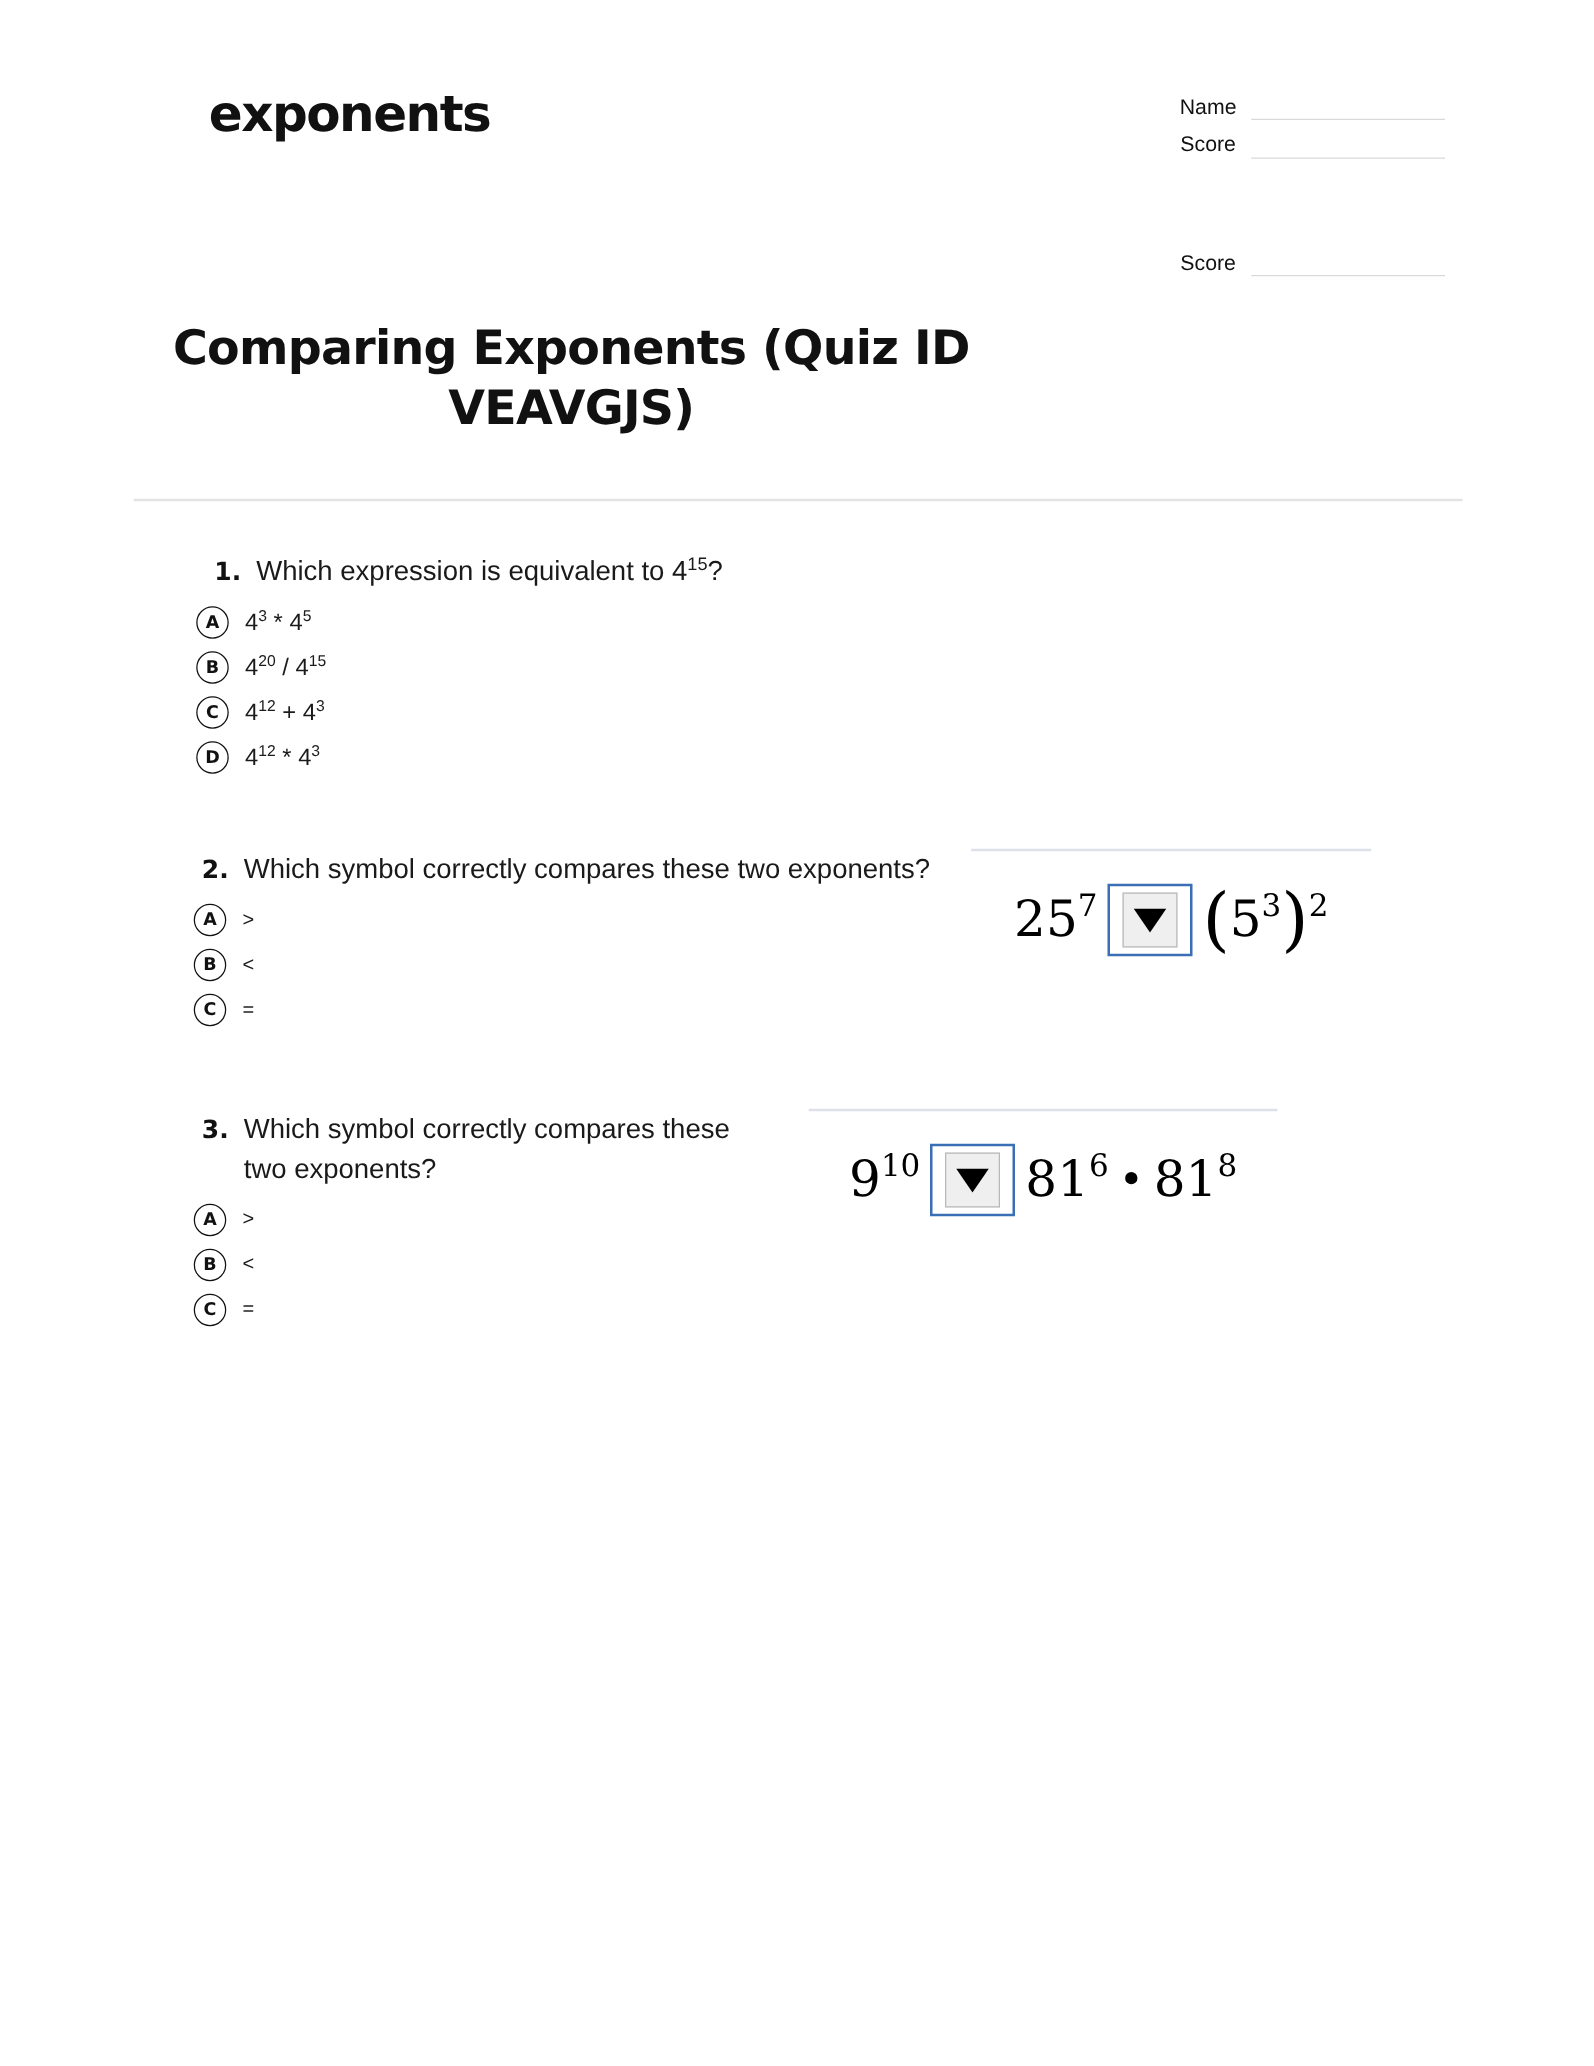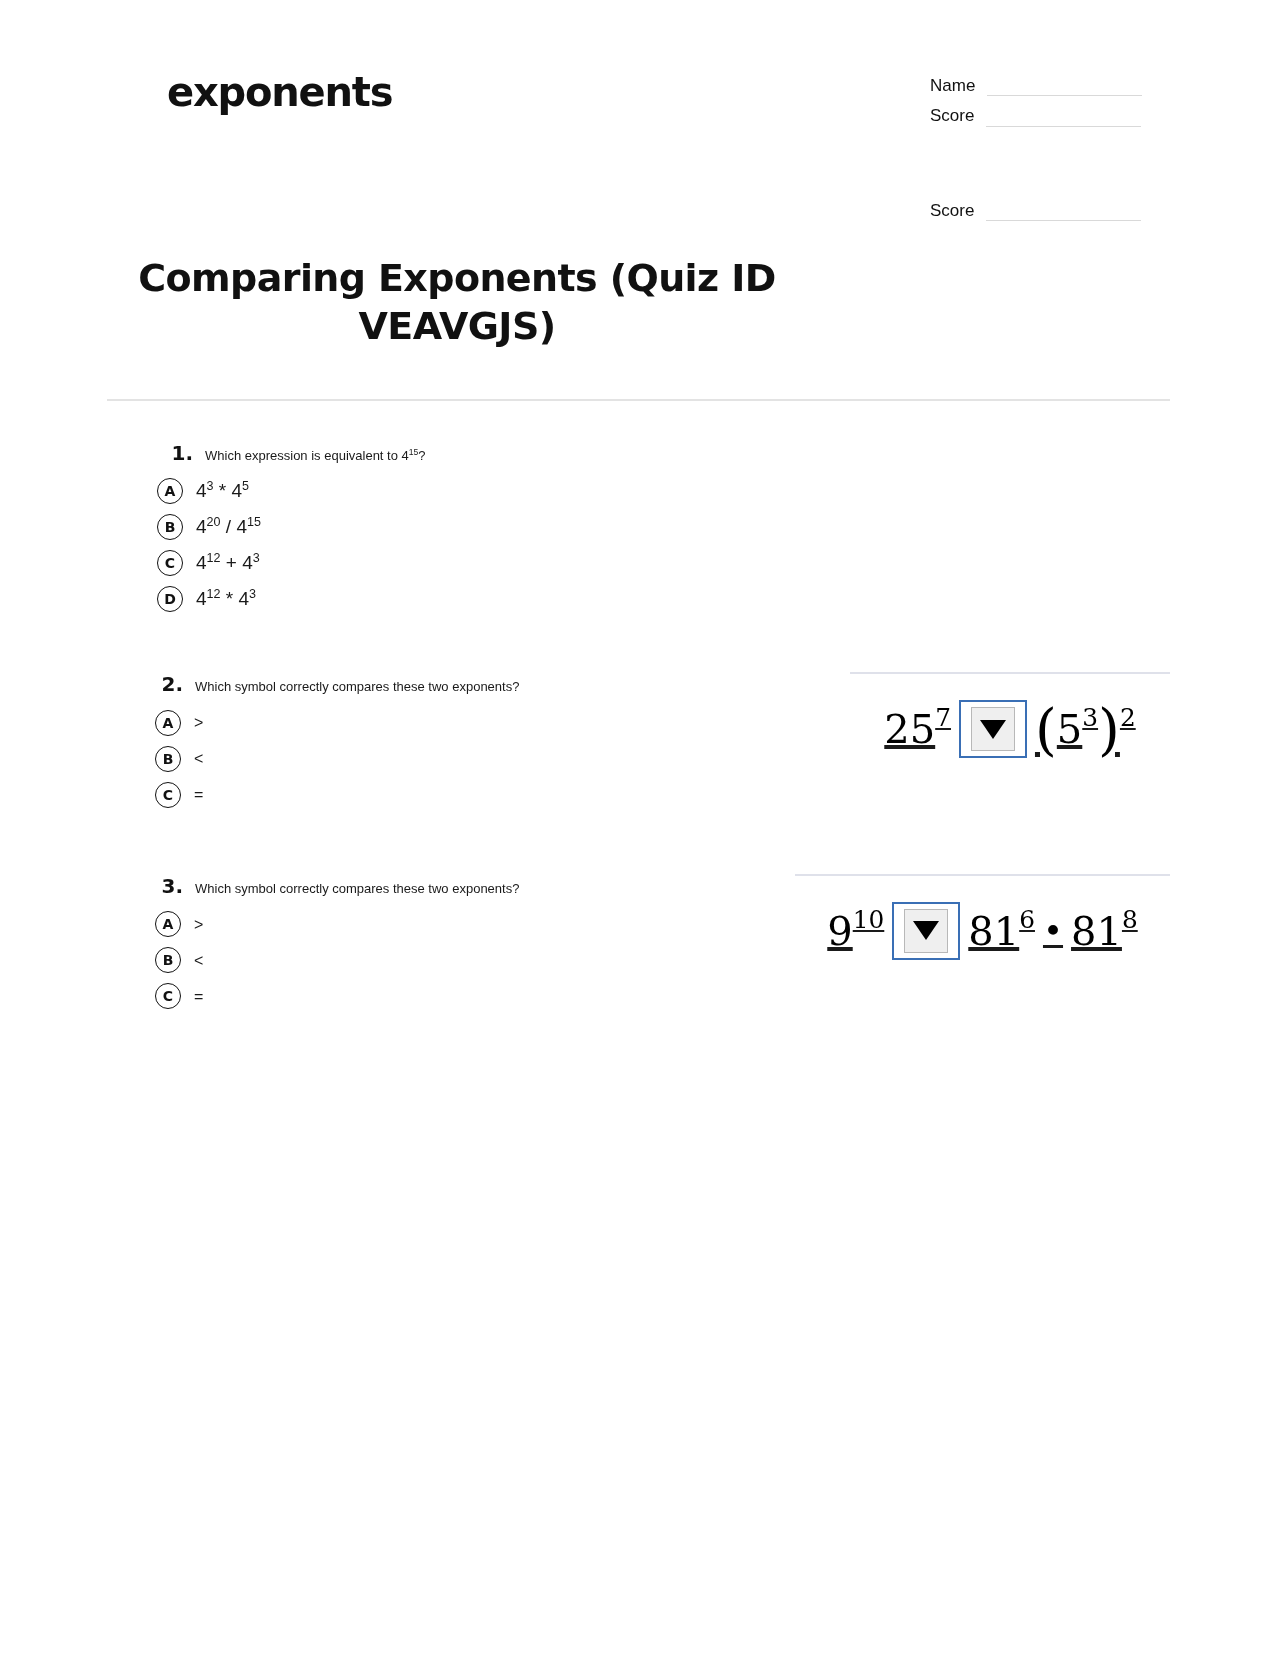--- a/index.html
+++ b/index.html
@@ -66,21 +66,21 @@
     line-height: 1;
   }
 
   .meta {
     width: 240px;
     padding-top: 16px;
   }
   .meta-row {
     display: flex;
     align-items: flex-end;
-    justify-content: flex-start;
+    justify-content: center;
     gap: 12px;
     margin-bottom: 10px;
   }
   .meta-label {
     font-size: 17px;
     color: #111;
     line-height: 1.2;
     white-space: nowrap;
   }
   .meta-line {
@@ -130,21 +130,21 @@
   }
   .q-num {
     font-family: "DejaVu Sans", sans-serif;
     font-size: 20px;
     font-weight: 700;
     color: #111;
     min-width: 26px;
     text-align: right;
   }
   .q-text {
-    font-size: 13px;
+    font-size: 22px;
     line-height: 1.42;
     color: #1a1a1a;
   }
   .options {
     margin-top: 13px;
   }
   .option {
     display: flex;
     align-items: center;
     gap: 13px;
@@ -171,23 +171,21 @@
     color: #1a1a1a;
     white-space: nowrap;
   }
   .opt-text sup { font-size: 0.66em; }
   .q-text sup { font-size: 0.66em; }
 
   
   .q-right {
     flex: 1 1 auto;
     display: flex;
-    justify-content: flex-end;
     padding-left: 20px;
-    text-decoration: underline;
   }
   .math-panel {
     border-top: 2px solid #dfe1ea;
     padding-top: 26px;
     display: flex;
     align-items: center;
     justify-content: center;
     font-family: "DejaVu Serif", serif;
   }
   .mp-q2 { width: 320px; }

